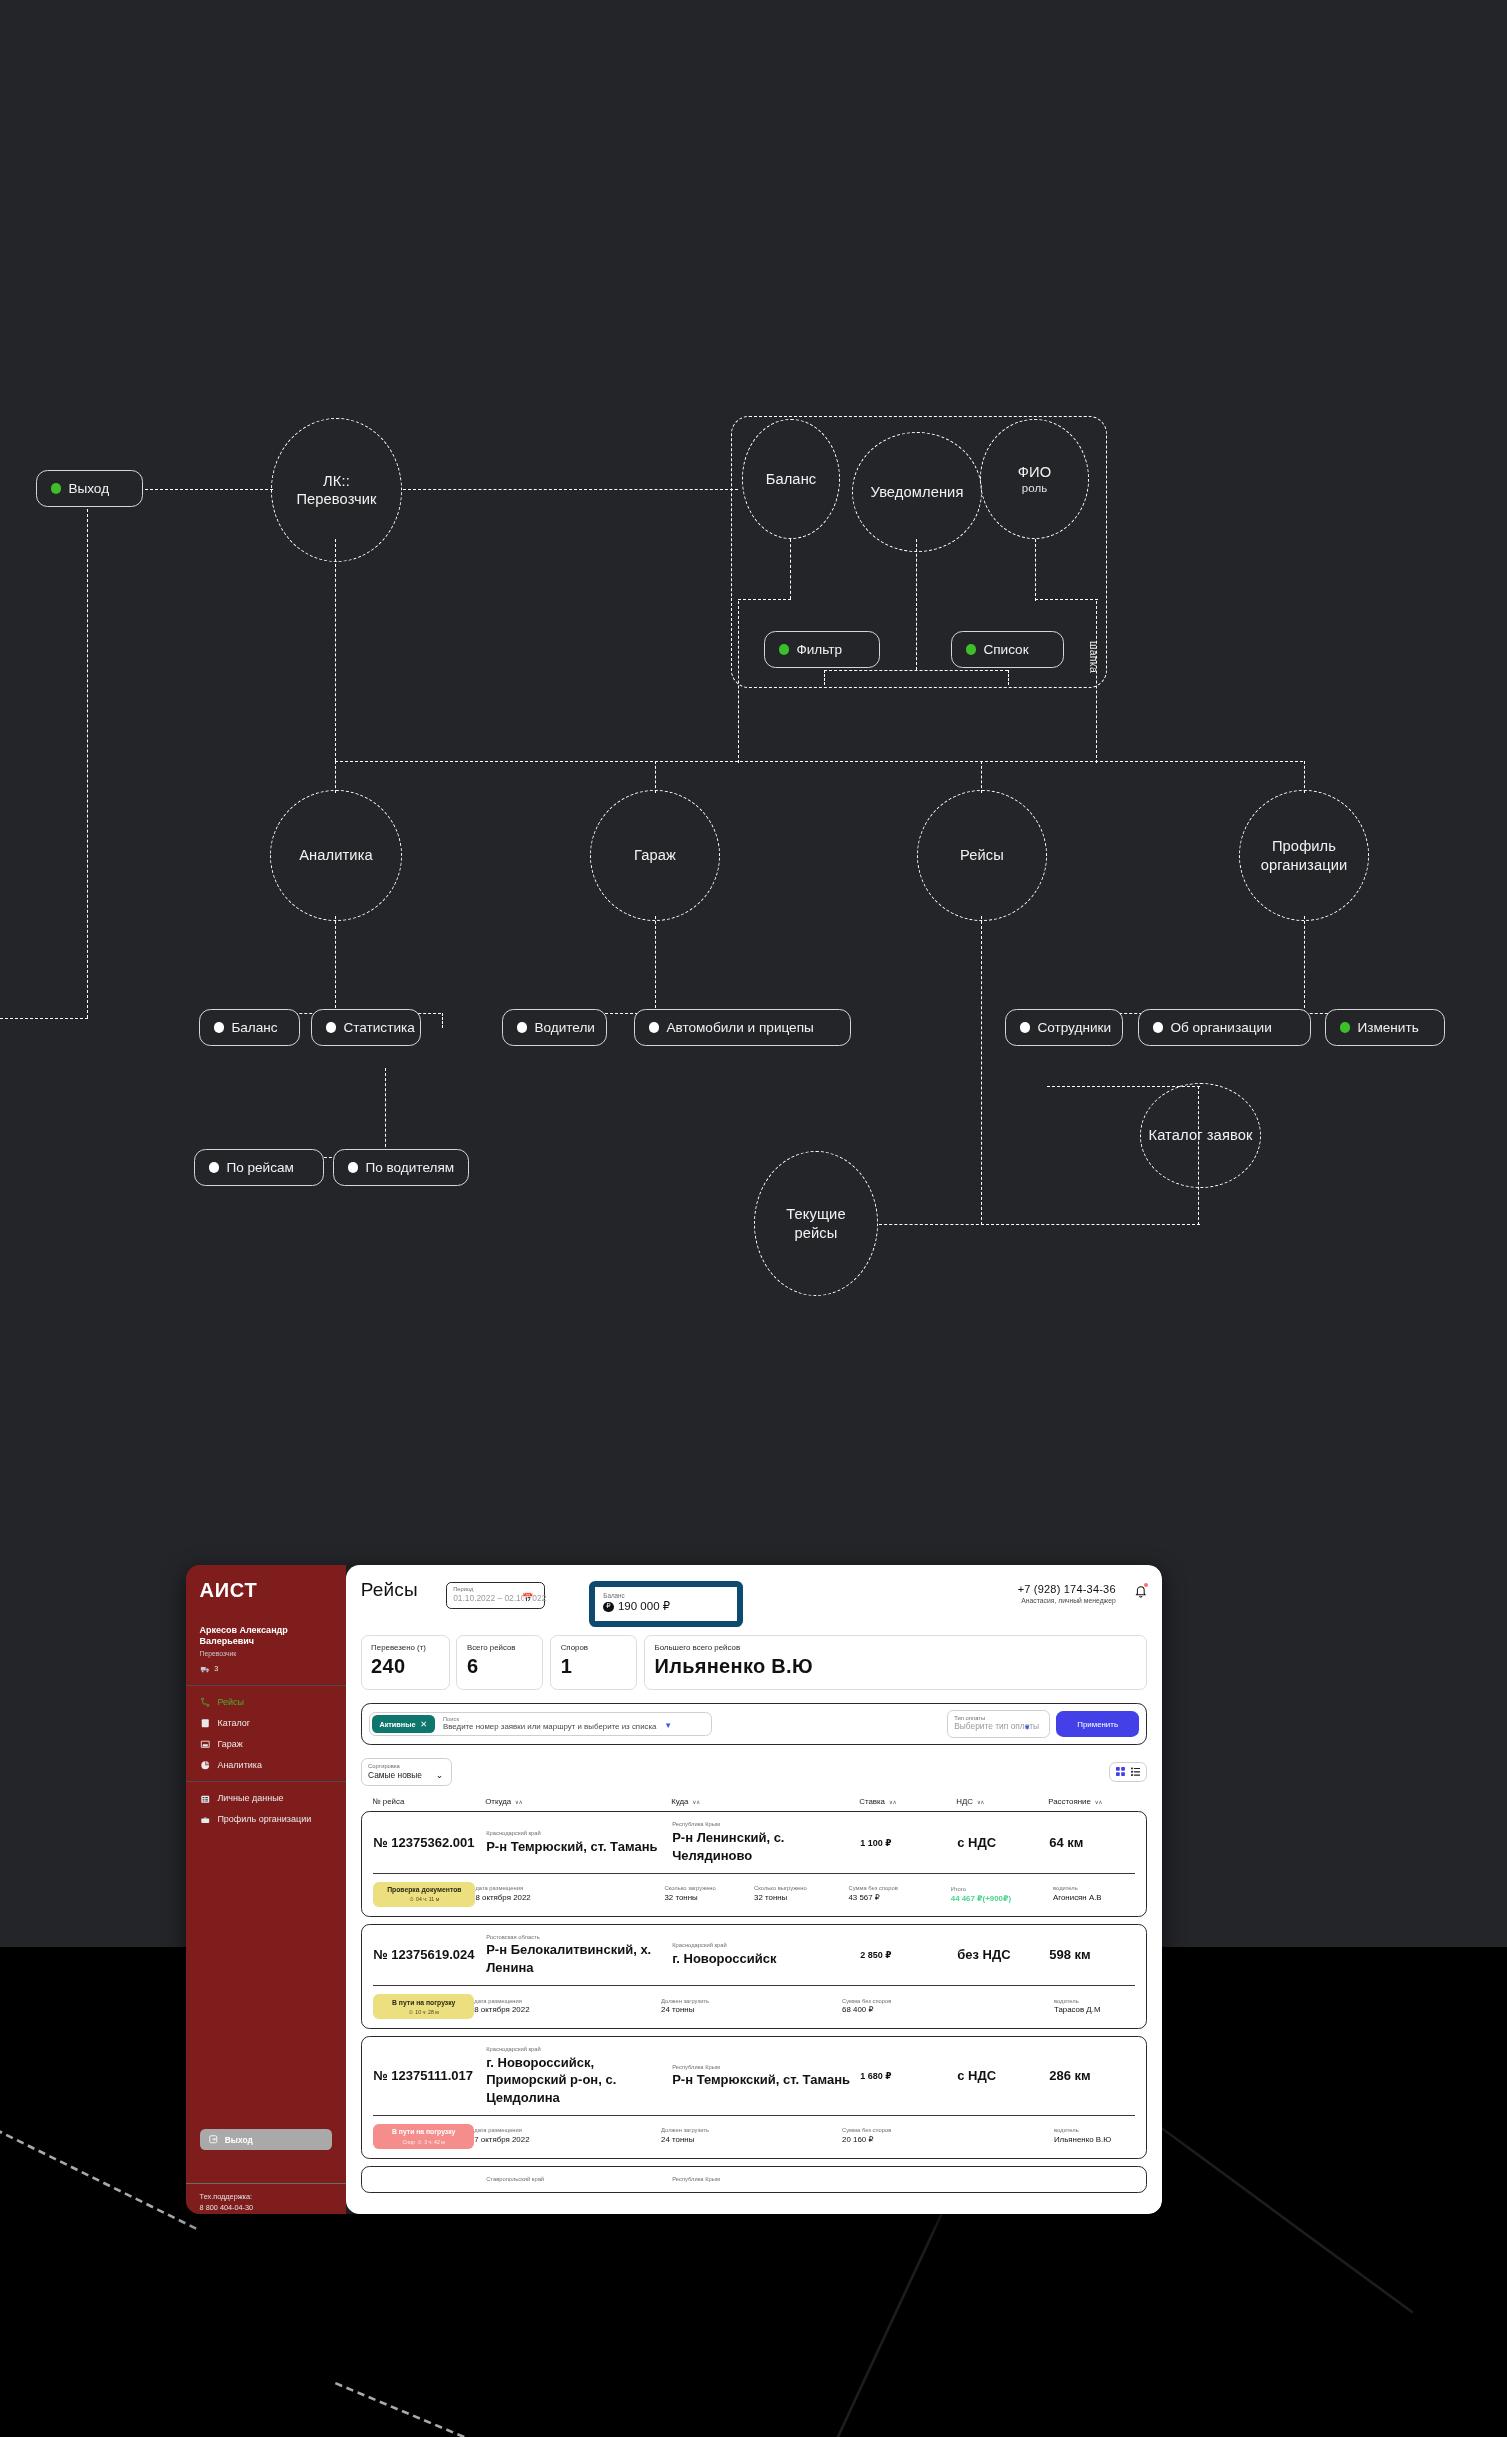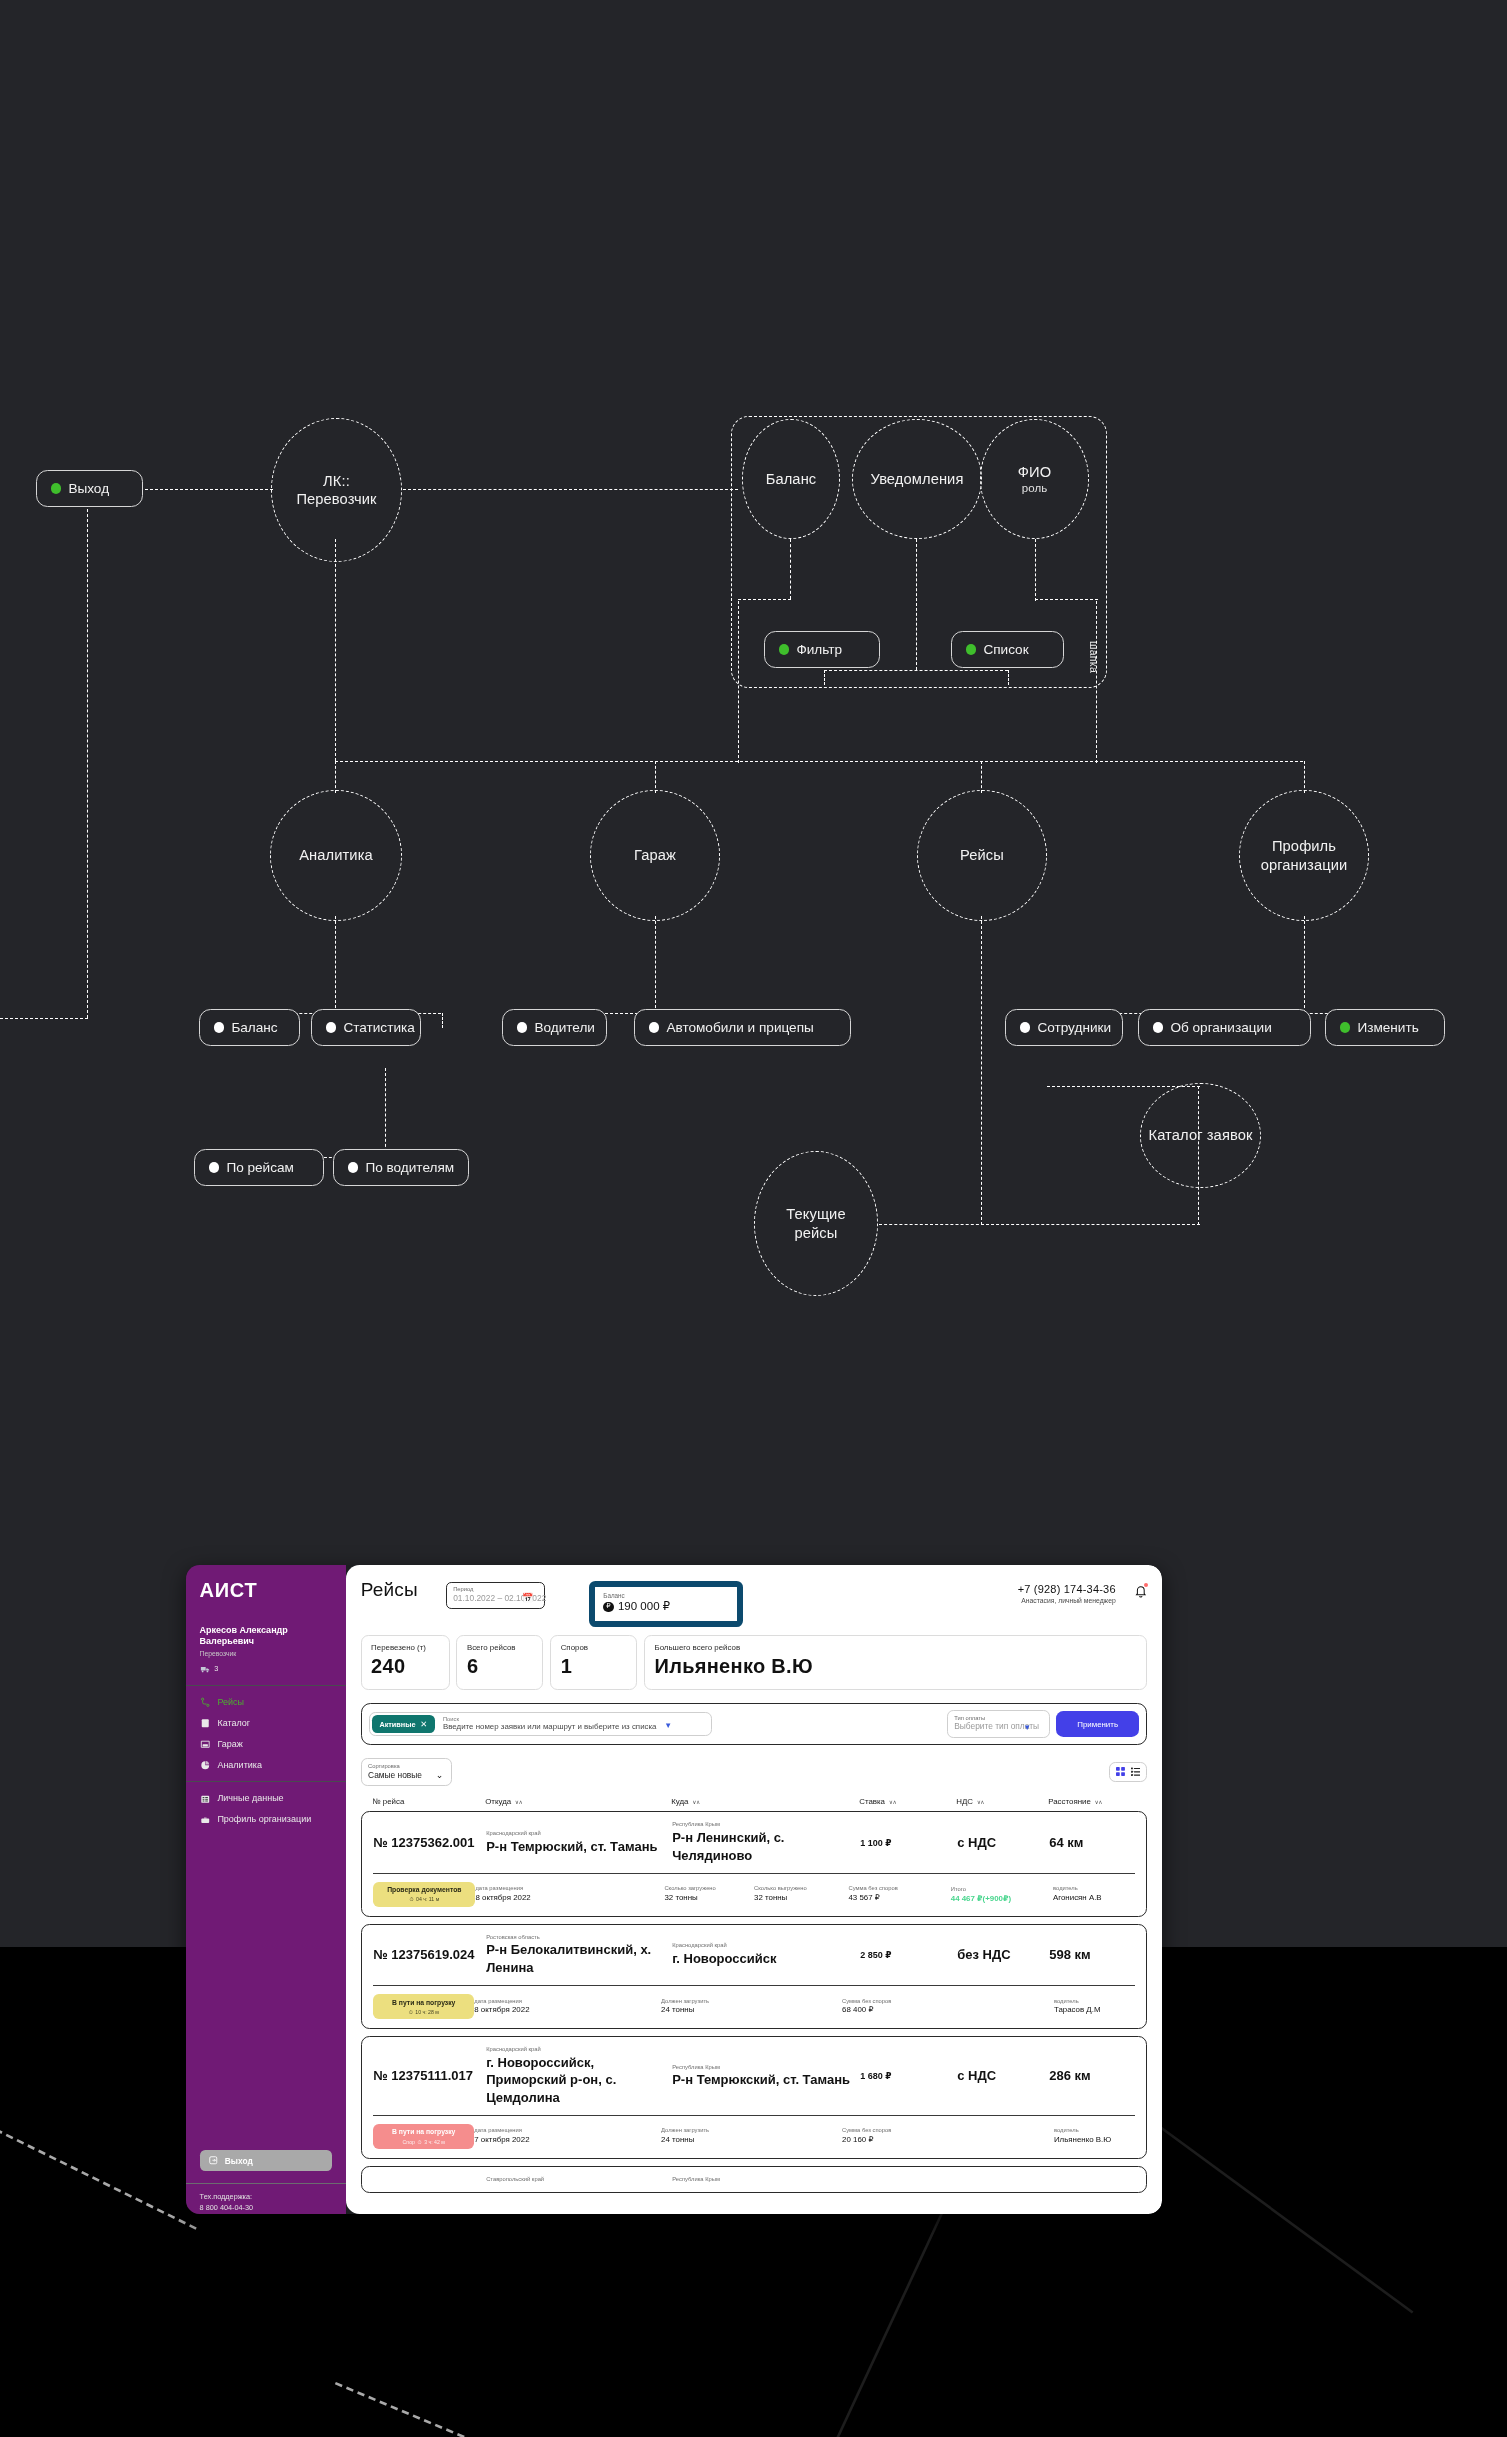--- a/index.html
+++ b/index.html
@@ -83,23 +83,24 @@
     width: 976px; height: 649px;
     background: #1c1d21;
     border-radius: 13.6px;
     overflow: hidden;
     z-index: 5;
     display: flex;
     box-shadow: 0 6.3px 21px rgba(0,0,0,.6);
   }
   
   #nav {
-    width: 160px; flex: none; background: #701a75;
+    width: 160px; flex: none; background: #7f1d1d;
     display: flex; flex-direction: column;
     padding: 0;
+    gap: 21px;
   }
   .nav-inner { padding: 13.6px 13.6px 0 13.6px; flex: 1; display: flex; flex-direction: column; }
   .brand { color: #fff; font-size: 20px; font-weight: 700; letter-spacing: 0.7px; margin-bottom: 23px; }
   .user-name { color: #fff; font-size: 9px; font-weight: 700; line-height: 1.25; }
   .user-role { color: #c7c7c7; font-size: 6.8px; margin-top: 2.6px; }
   .user-meta { display: flex; align-items: center; gap: 4.2px; margin-top: 6.8px; color: #e8e8e8; font-size: 7.3px; }
   .hr { height: 0.5px; background: #4a4b50; margin: 10.5px -13.6px 0 -13.6px; }
   .nav-list { margin-top: 11.5px; display: flex; flex-direction: column; gap: 10px; }
   .nav-item { display: flex; align-items: flex-start; gap: 7.3px; color: #e9e9e9; font-size: 9px; cursor: pointer; }
   .nav-item.active { color: #4caf2f; }
@@ -342,21 +343,21 @@
   <div class="ellipse" style="left:271px; top:418px; width:131px; height:144px;">
     <span>
       <span>ЛК::</span><br>
       <span>Перевозчик</span>
     </span>
   </div>
 
   <div class="ellipse" style="left:742px; top:419px; width:98px; height:120px;">
     <span>Баланс</span>
   </div>
-  <div class="ellipse" style="left:852px; top:419px; width:130px; height:120px;">
+  <div class="ellipse" style="left:852px; top:432px; width:130px; height:120px;">
     <span>Уведомления</span>
   </div>
   <div class="ellipse" style="left:980px; top:419px; width:109px; height:120px;">
     <span>
       <span>ФИО</span>
       <span class="sub">роль</span>
     </span>
   </div>
 
   <div class="ellipse" style="left:270px; top:790px; width:132px; height:131px;">

